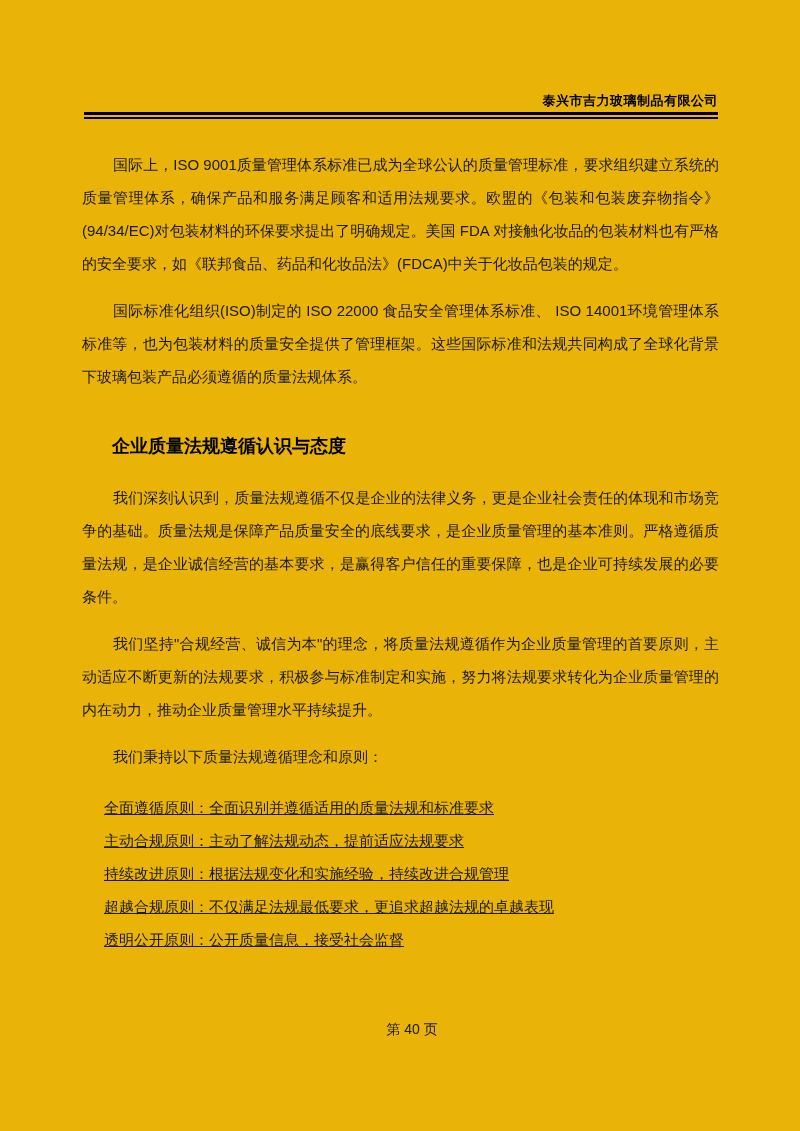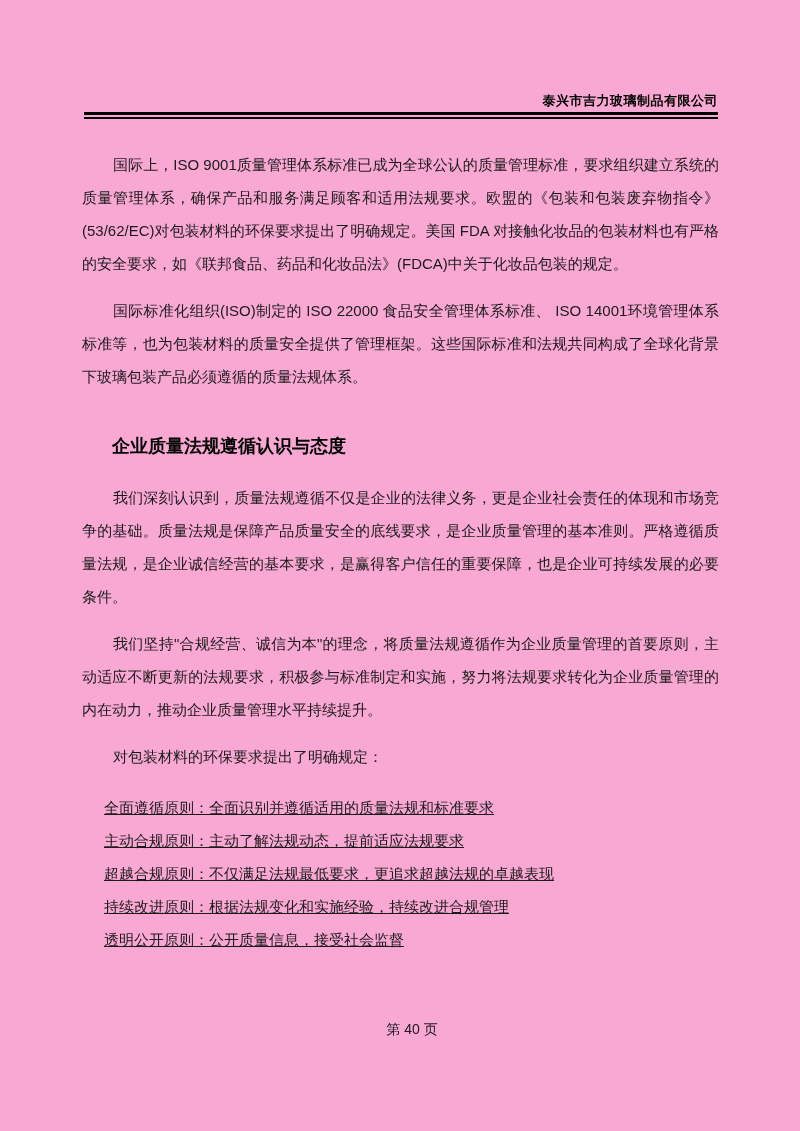--- a/index.html
+++ b/index.html
@@ -2,21 +2,21 @@
 <html><head>
 <meta charset="utf-8">
 <style>
   * { margin: 0; padding: 0; box-sizing: border-box; }
   html, body { background: #e9e9e9; }
   .page {
     position: relative;
     width: 800px;
     height: 1131px;
     margin: 0 auto;
-    background: #f9a8d4;
+    background: #eab308;
     font-family: "Liberation Sans", "DejaVu Sans", sans-serif;
     color: #1a1a1a;
     overflow: hidden;
   }
   .header {
     position: absolute;
     top: 92px;
     left: 84px;
     right: 82px;
     text-align: right;
@@ -84,38 +84,38 @@
   <div class="header">泰兴市吉力玻璃制品有限公司</div>
 
   <div class="header-rule">
     <div class="rule-thick"></div>
     <div class="rule-gap"></div>
     <div class="rule-thin"></div>
   </div>
 
   <div class="doc-body">
 
-    <p class="para">国际上，ISO 9001质量管理体系标准已成为全球公认的质量管理标准，要求组织建立系统的质量管理体系，确保产品和服务满足顾客和适用法规要求。欧盟的《包装和包装废弃物指令》(53/62/EC)对包装材料的环保要求提出了明确规定。美国 FDA 对接触化妆品的包装材料也有严格的安全要求，如《联邦食品、药品和化妆品法》(FDCA)中关于化妆品包装的规定。</p>
+    <p class="para">国际上，ISO 9001质量管理体系标准已成为全球公认的质量管理标准，要求组织建立系统的质量管理体系，确保产品和服务满足顾客和适用法规要求。欧盟的《包装和包装废弃物指令》(94/34/EC)对包装材料的环保要求提出了明确规定。美国 FDA 对接触化妆品的包装材料也有严格的安全要求，如《联邦食品、药品和化妆品法》(FDCA)中关于化妆品包装的规定。</p>
 
     <p class="para">国际标准化组织(ISO)制定的 ISO 22000 食品安全管理体系标准、 ISO 14001环境管理体系标准等，也为包装材料的质量安全提供了管理框架。这些国际标准和法规共同构成了全球化背景下玻璃包装产品必须遵循的质量法规体系。</p>
 
     <h2 class="section-heading">企业质量法规遵循认识与态度</h2>
 
     <p class="para">我们深刻认识到，质量法规遵循不仅是企业的法律义务，更是企业社会责任的体现和市场竞争的基础。质量法规是保障产品质量安全的底线要求，是企业质量管理的基本准则。严格遵循质量法规，是企业诚信经营的基本要求，是赢得客户信任的重要保障，也是企业可持续发展的必要条件。</p>
 
     <p class="para">我们坚持"合规经营、诚信为本"的理念，将质量法规遵循作为企业质量管理的首要原则，主动适应不断更新的法规要求，积极参与标准制定和实施，努力将法规要求转化为企业质量管理的内在动力，推动企业质量管理水平持续提升。</p>
 
 
-    <p class="para">对包装材料的环保要求提出了明确规定：</p>
+    <p class="para">我们秉持以下质量法规遵循理念和原则：</p>
 
     <div class="principles">
       <div class="principle-item">全面遵循原则：全面识别并遵循适用的质量法规和标准要求</div>
       <div class="principle-item">主动合规原则：主动了解法规动态，提前适应法规要求</div>
+      <div class="principle-item">持续改进原则：根据法规变化和实施经验，持续改进合规管理</div>
       <div class="principle-item">超越合规原则：不仅满足法规最低要求，更追求超越法规的卓越表现</div>
-      <div class="principle-item">持续改进原则：根据法规变化和实施经验，持续改进合规管理</div>
       <div class="principle-item">透明公开原则：公开质量信息，接受社会监督</div>
     </div>
 
   </div>
 
   <div class="footer">第 40 页</div>
 
 </div>
 
 </body></html>

